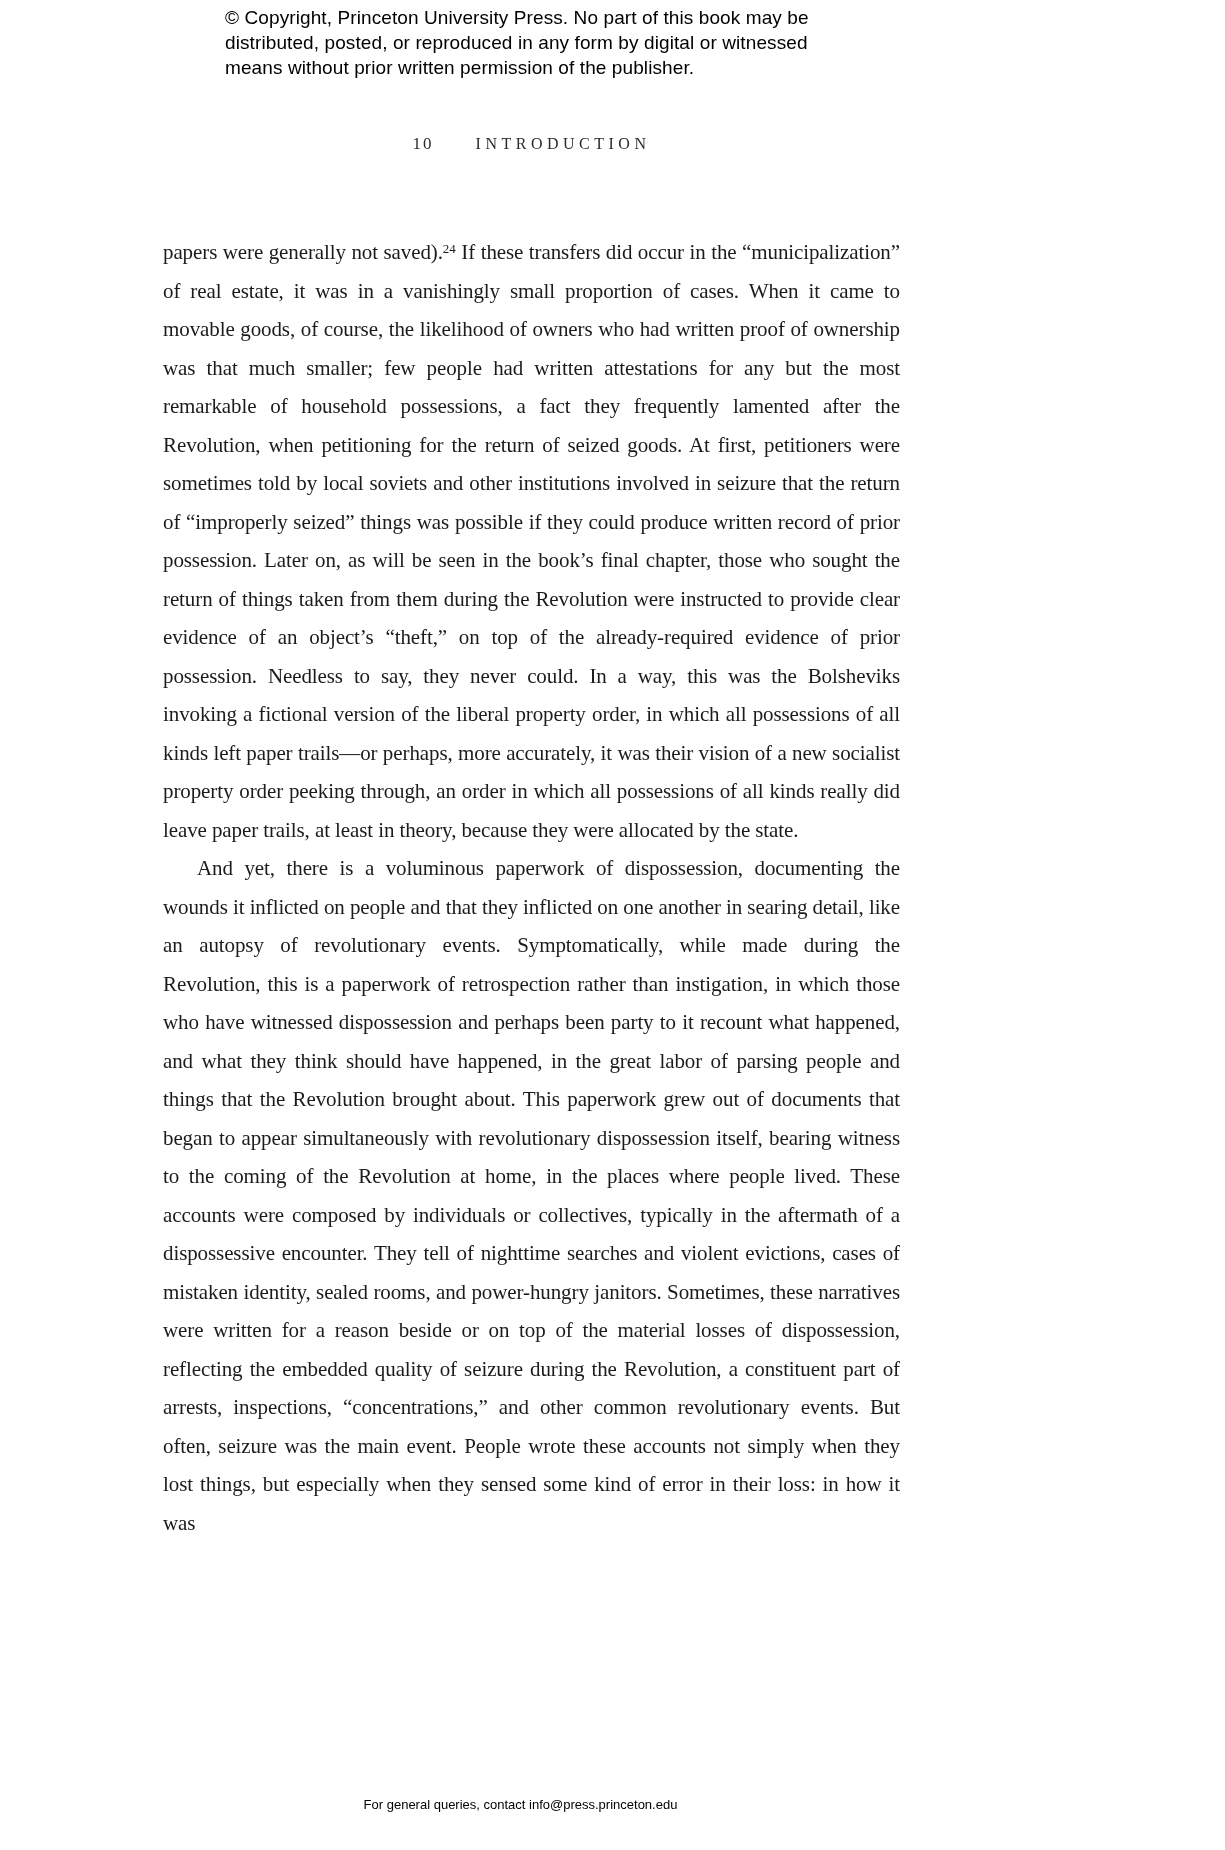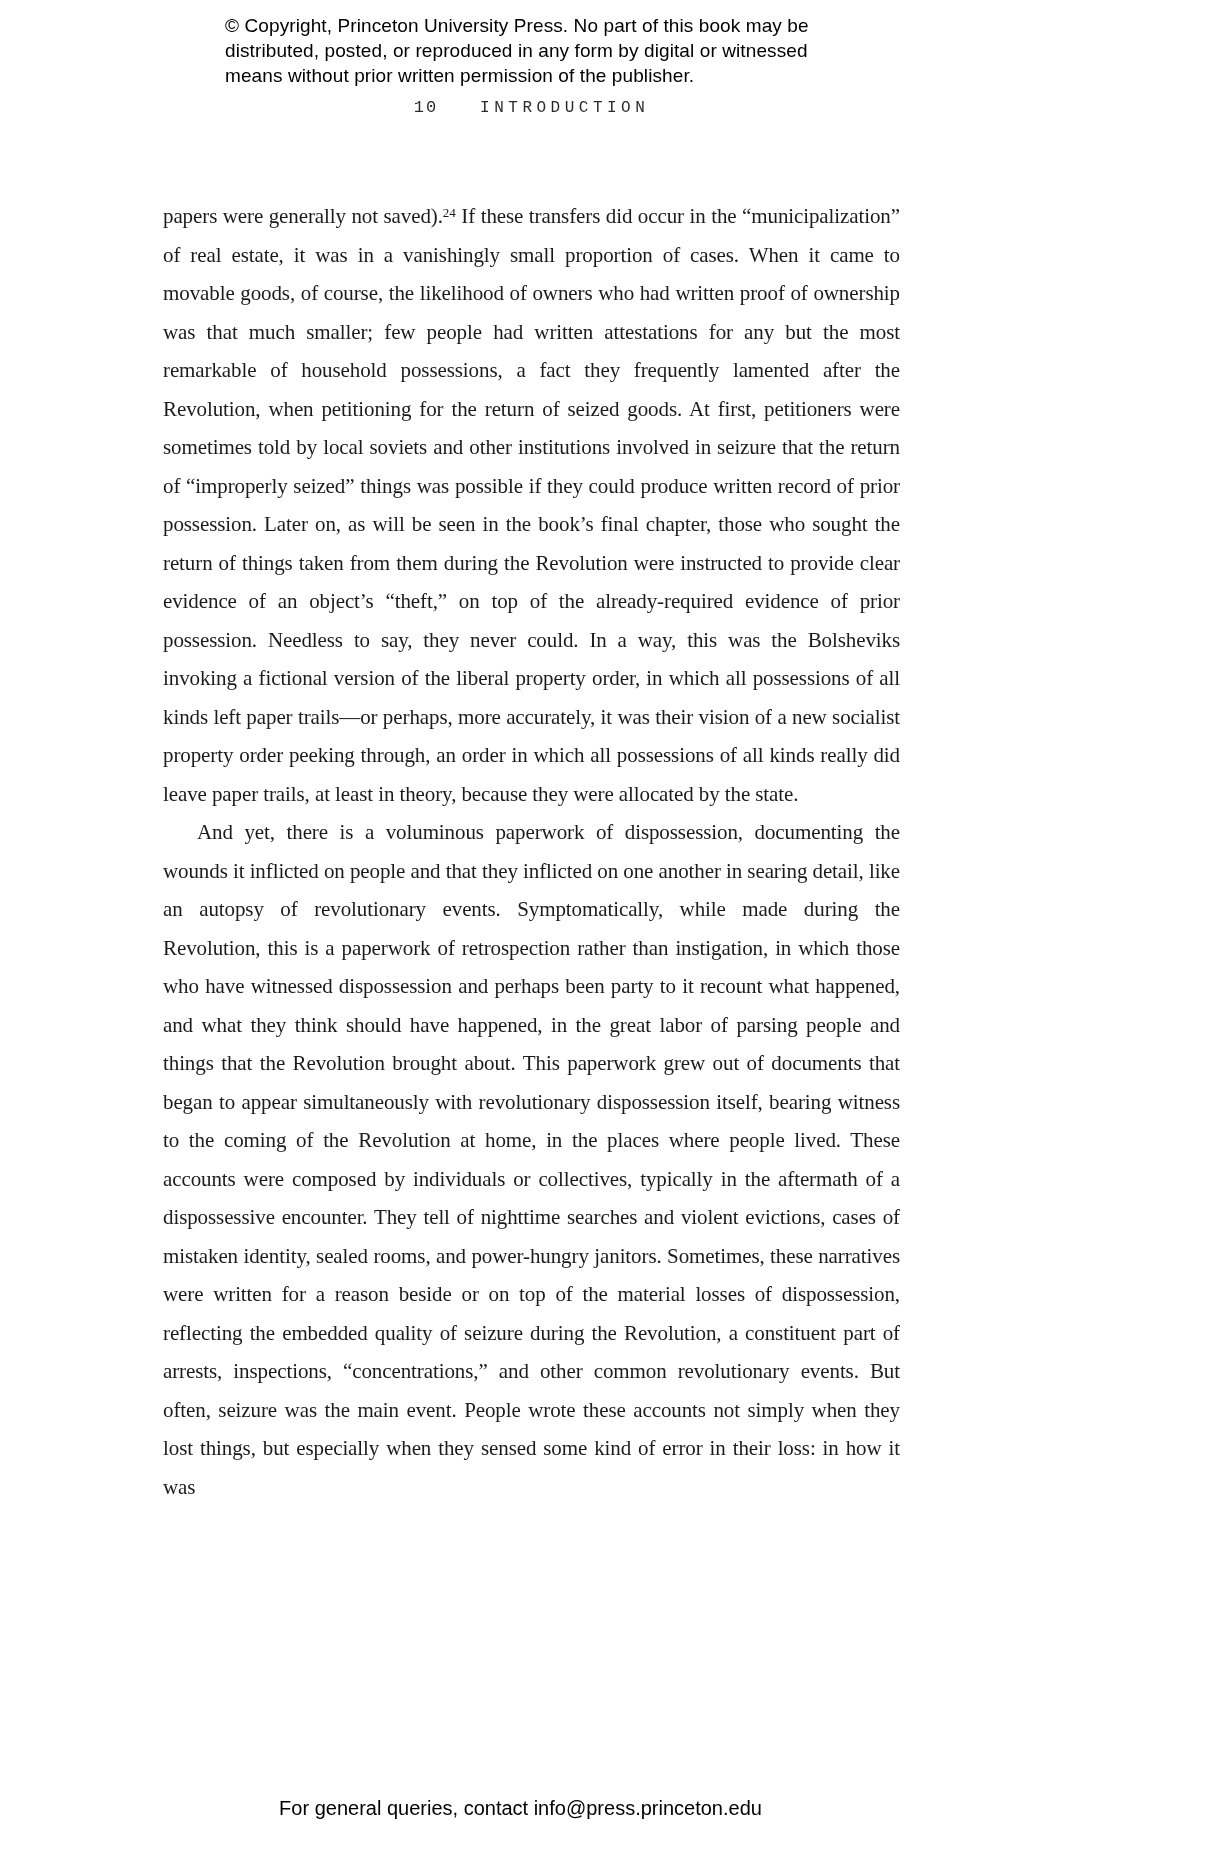--- a/index.html
+++ b/index.html
@@ -17,40 +17,41 @@
   }
   .page {
     position: absolute;
     inset: 0;
     background: #ffffff;
   }
   
   .copyright {
     position: absolute;
     left: 225px;
-    top: 13px;
+    top: 5px;
     font-family: "Liberation Sans", "DejaVu Sans", sans-serif;
     font-size: 19px;
     line-height: 25px;
     color: #000000;
     letter-spacing: 0.1px;
   }
   
   .text-block {
     position: absolute;
     left: 163px;
     top: 99px;
     width: 737px;
   }
   .running-head {
     text-align: center;
-    font-family: Liberation Mono, monospace;
+    font-family: Liberation Serif, serif;
     color: #2b2b2b;
     line-height: 18px;
     white-space: nowrap;
+    margin-top: 36px;
   }
   .running-head .page-num {
     font-size: 17px;
     letter-spacing: 2px;
   }
   .running-head .section-title {
     font-size: 16px;
     letter-spacing: 4.5px;
     margin-left: 42px;
   }
@@ -78,21 +79,21 @@
     letter-spacing: 0;
   }
   
   .footer {
     position: absolute;
     left: 152px;
     top: 1797px;
     width: 737px;
     text-align: center;
     font-family: "Liberation Sans", "DejaVu Sans", sans-serif;
-    font-size: 20px;
+    font-size: 13px;
     color: #000000;
   }
 </style>
 </head>
 <body>
 
 <div class="page">
 
   <div class="copyright">
     <div>© Copyright, Princeton University Press. No part of this book may be</div>

